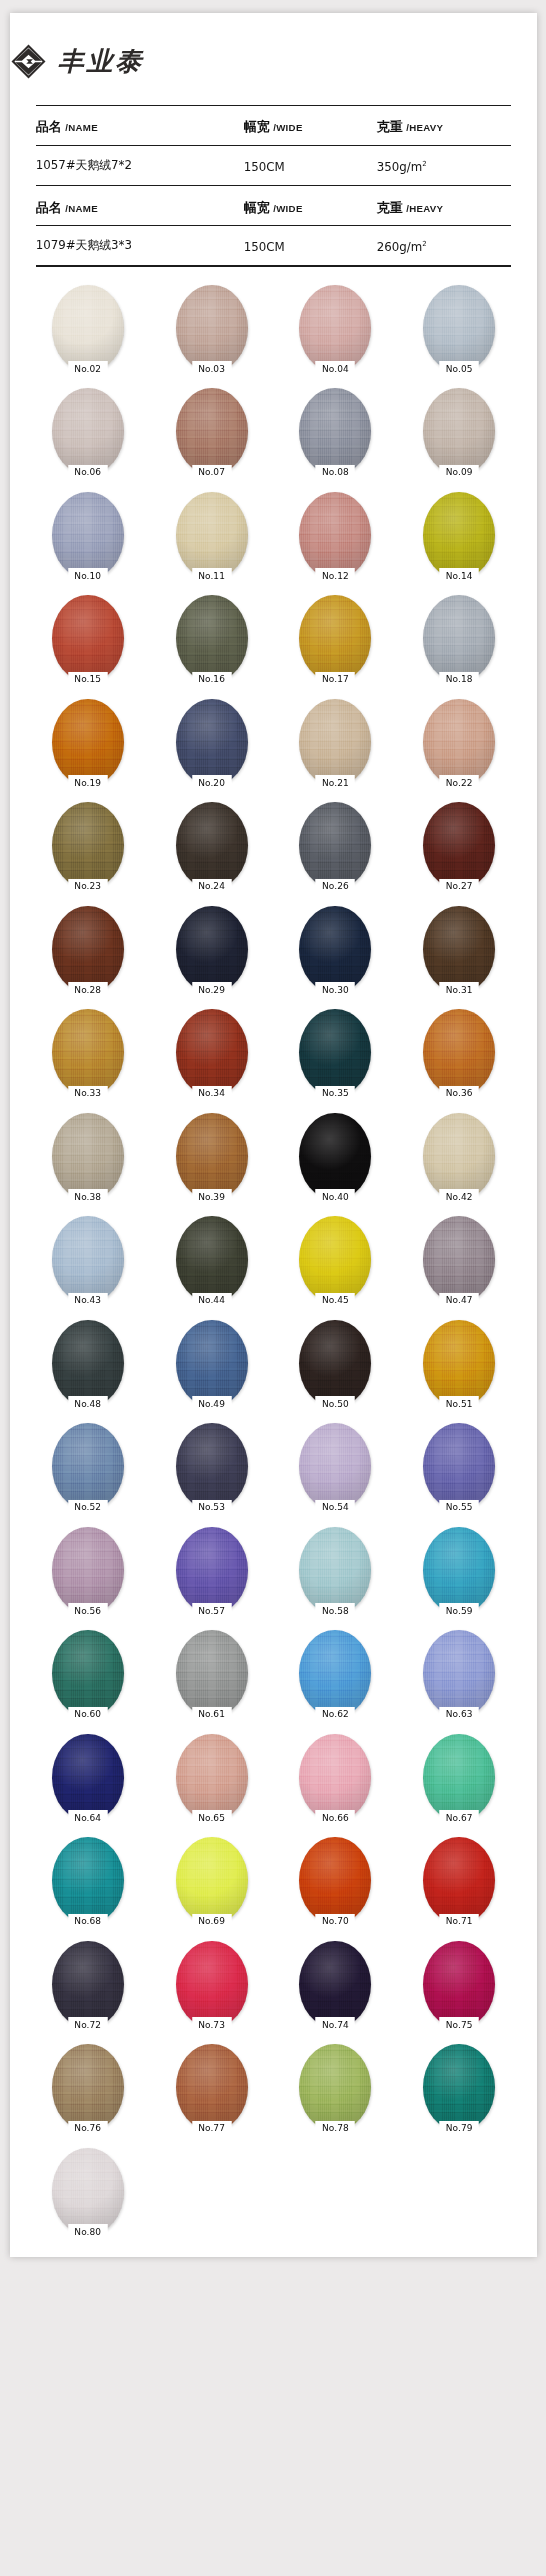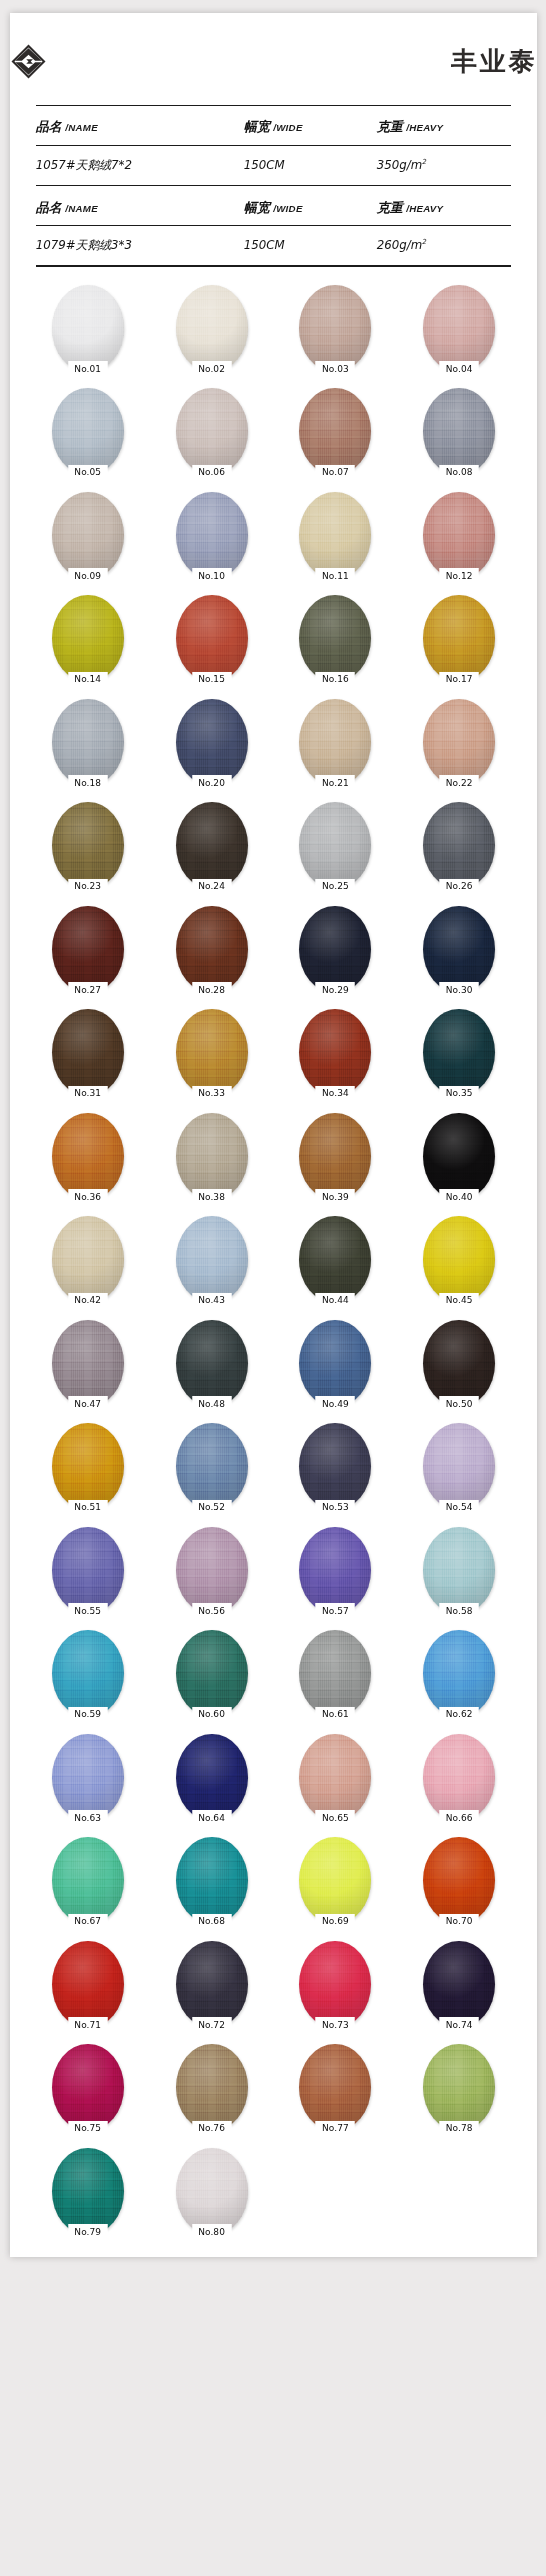--- a/index.html
+++ b/index.html
@@ -21,46 +21,46 @@
   .card {
     background: #ffffff;
     box-shadow: 0 0 7px rgba(0,0,0,0.22);
     padding: 0 0 18px 0;
   }
 
   
   .brand {
     display: flex;
     align-items: center;
-    justify-content: space-between;
+    justify-content: flex-start;
     gap: 11px;
     padding: 30px 0 25px 0;
+    font-style: italic;
   }
   .brand-mark { width: 37px; height: 37px; flex: 0 0 auto; }
   .brand-name {
     font-size: 26px;
     font-weight: 700;
     color: #2e2b2a;
     letter-spacing: 2.8px;
     line-height: 1;
     font-family: "DejaVu Sans", sans-serif;
   }
 
   
   .spec-block { padding: 0 26px; }
   .rule {
     height: 1.4px;
     background: #1b1b1b;
     margin: 0;
   }
   .spec-row {
     display: flex;
-    align-items: flex-start;
+    align-items: flex-end;
     padding: 11.8px 0 11px 0;
-    font-style: italic;
   }
   .spec-row.head { padding-bottom: 8.3px; padding-top: 12.5px; }
   .spec-cell { flex: 0 0 auto; }
   .c1 { width: 208px; }
   .c2 { width: 133px; }
   .c3 { width: 138px; }
 
   .cn {
     font-size: 13px;
     font-weight: 700;
@@ -236,29 +236,20 @@
         <div class="spec-cell c1 val">1079#天鹅绒3*3</div>
         <div class="spec-cell c2 val">150CM</div>
         <div class="spec-cell c3 val"><span>260g/m</span><sup>2</sup></div>
       </div>
       <div class="rule"></div>
     </div>
 
     <div class="swatch-area">
       <div class="grid" id="swatch-grid">
           <div class="swatch">
-            <div class="chip" style="background: rgb(233, 233, 234);">
-              <div class="tex"></div>
-              <div class="shade"></div>
-            </div>
-            <div class="tag-wrap">
-              <div class="tag">No.01</div>
-            </div>
-          </div>
-          <div class="swatch">
             <div class="chip" style="background: rgb(232, 226, 214);">
               <div class="tex"></div>
               <div class="shade"></div>
             </div>
             <div class="tag-wrap">
               <div class="tag">No.02</div>
             </div>
           </div>
           <div class="swatch">
             <div class="chip" style="background: rgb(194, 167, 155);">
@@ -389,20 +380,29 @@
           <div class="swatch">
             <div class="chip" style="background: rgb(166, 173, 182);">
               <div class="tex"></div>
               <div class="shade"></div>
             </div>
             <div class="tag-wrap">
               <div class="tag">No.18</div>
             </div>
           </div>
           <div class="swatch">
+            <div class="chip" style="background: rgb(193, 103, 12);">
+              <div class="tex"></div>
+              <div class="shade"></div>
+            </div>
+            <div class="tag-wrap">
+              <div class="tag">No.19</div>
+            </div>
+          </div>
+          <div class="swatch">
             <div class="chip" style="background: rgb(65, 74, 104);">
               <div class="tex"></div>
               <div class="shade"></div>
             </div>
             <div class="tag-wrap">
               <div class="tag">No.20</div>
             </div>
           </div>
           <div class="swatch">
             <div class="chip" style="background: rgb(203, 182, 154);">
@@ -431,29 +431,20 @@
               <div class="tag">No.23</div>
             </div>
           </div>
           <div class="swatch">
             <div class="chip" style="background: rgb(58, 49, 42);">
               <div class="tex"></div>
               <div class="shade"></div>
             </div>
             <div class="tag-wrap">
               <div class="tag">No.24</div>
-            </div>
-          </div>
-          <div class="swatch">
-            <div class="chip" style="background: rgb(180, 182, 184);">
-              <div class="tex"></div>
-              <div class="shade"></div>
-            </div>
-            <div class="tag-wrap">
-              <div class="tag">No.25</div>
             </div>
           </div>
           <div class="swatch">
             <div class="chip" style="background: rgb(86, 90, 98);">
               <div class="tex"></div>
               <div class="shade"></div>
             </div>
             <div class="tag-wrap">
               <div class="tag">No.26</div>
             </div>

